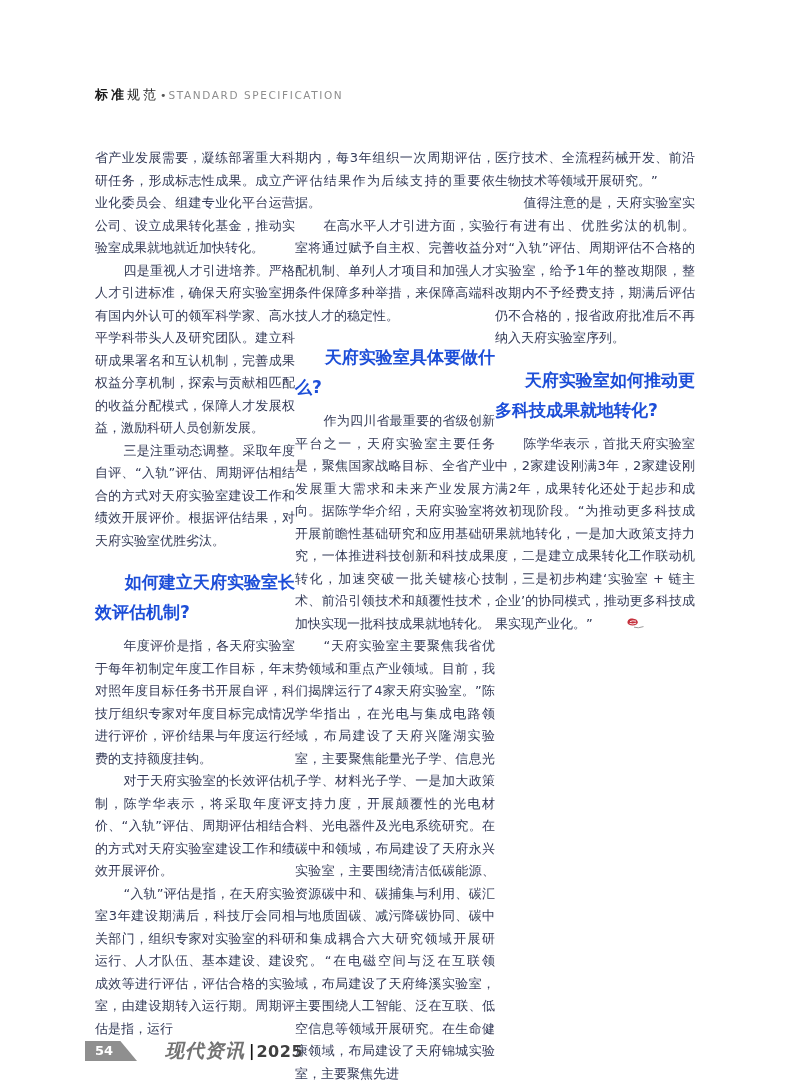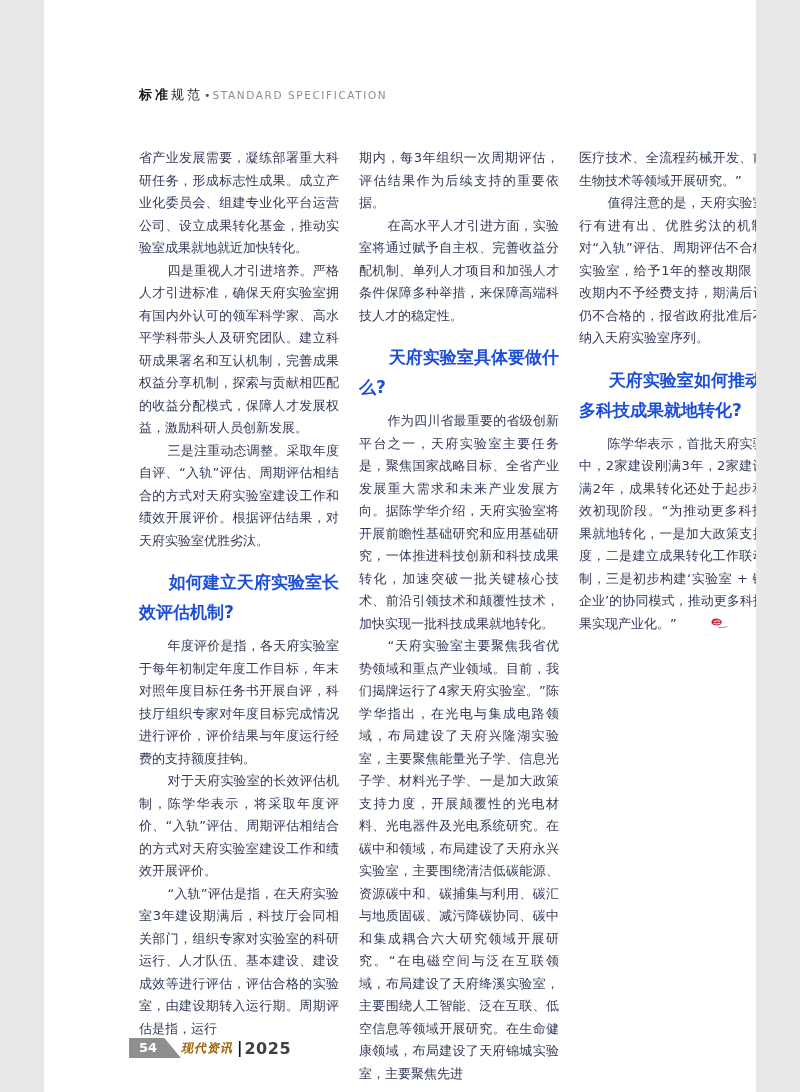--- a/index.html
+++ b/index.html
@@ -1,46 +1,46 @@
 <!DOCTYPE html>
 <html><head>
 <meta charset="utf-8">
 <style>
   html,body{margin:0;padding:0;background:#e8e8e8;}
-  .page{position:relative;width:712px;height:1092px;background:#ffffff;margin:0 auto;
+  .page{position:relative;width:800px;height:1092px;background:#ffffff;margin:0 auto;
         font-family:"DejaVu Sans","Liberation Sans",sans-serif;overflow:hidden;text-decoration:underline;}
 
   
   .page-header{position:absolute;top:84px;left:95px;white-space:nowrap;}
   .hdr-zh-bold{font-size:13px;font-weight:bold;color:#1a1a1a;letter-spacing:3px;}
   .hdr-zh{font-size:13px;font-weight:normal;color:#2a2a2a;letter-spacing:3px;}
   .hdr-dot{font-size:11px;color:#555;margin:0 2px 0 1px;}
   .hdr-en{font-size:10.5px;color:#8d8d8d;letter-spacing:1.6px;}
 
   
-  .columns{position:absolute;top:147px;left:95px;width:640px;display:flex;column-gap:20px;}
+  .columns{position:absolute;top:147px;left:95px;width:640px;display:flex;}
   .col{width:200px;flex:0 0 200px;}
   .col p{margin:0;font-size:13px;line-height:22.5px;color:#333a57;
          text-align:justify;text-justify:inter-ideograph;text-indent:2.2em;
          word-break:break-all;}
   .col p.cont{text-indent:0;}
   .col h2{margin:15px 0 8px 0;font-size:17px;line-height:30px;font-weight:bold;
           color:#1d4ed8;text-indent:1.75em;text-align:justify;word-break:break-all;}
 
   
   .endmark{display:inline-block;margin-left:5px;vertical-align:-1px;}
 
   
   .page-footer{position:absolute;top:1038px;left:85px;display:flex;align-items:center;}
   .pagenum-box{display:inline-block;width:52px;height:20px;background:#8f8f8f;
                clip-path:polygon(0 0,68% 0,100% 100%,0 100%);
                color:#ffffff;font-size:13px;font-weight:bold;line-height:20px;
                padding-left:10px;box-sizing:border-box;}
-  .mag-name{margin-left:0;color:#a16207;font-family:"DejaVu Serif","Liberation Serif",serif;
-            font-style:italic;font-weight:bold;font-size:12px;letter-spacing:1px;}
+  .mag-name{margin-left:28px;color:#737373;font-family:"DejaVu Serif","Liberation Serif",serif;
+            font-style:italic;font-weight:bold;font-size:19px;letter-spacing:1px;}
   .mag-sep{margin:0 2px 0 4px;color:#111;font-weight:bold;font-size:15px;}
   .mag-year{color:#404040;font-weight:bold;font-size:16px;letter-spacing:0.5px;}
 </style>
 </head>
 <body>
 
 <div class="page">
 
   <header class="page-header">
     <span class="hdr-zh-bold">标准</span><span class="hdr-zh">规范</span><span class="hdr-dot">•</span><span class="hdr-en">STANDARD  SPECIFICATION</span>

